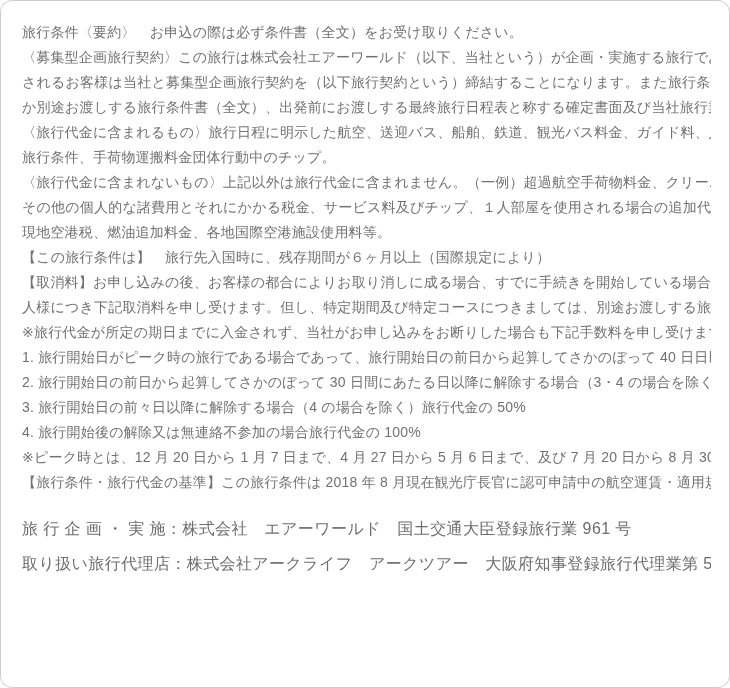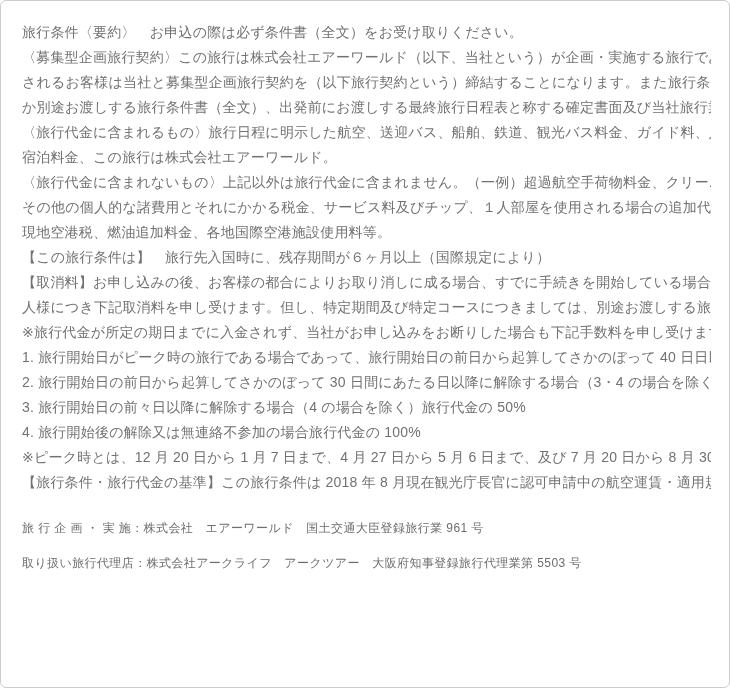--- a/index.html
+++ b/index.html
@@ -8,21 +8,21 @@
     padding: 0;
     background: #ffffff;
     font-family: "Liberation Sans", "DejaVu Sans", sans-serif;
   }
   .sheet {
     position: relative;
     width: 730px;
     height: 688px;
     background: #ffffff;
     border: 1px solid #cccccc;
-    border-radius: 6px;
+    border-radius: 12px;
     padding: 19px 18px 0 21px;
     overflow: hidden;
     color: #717171;
   }
   .body-text {
     width: 100%;
   }
   .line {
     margin: 0;
     font-size: 14px;
@@ -30,39 +30,39 @@
     letter-spacing: 0.2px;
     white-space: pre;
     overflow: hidden;
     color: #717171;
   }
   .footer {
     margin-top: 16px;
   }
   .footer-line {
     margin: 0;
-    font-size: 12px;
+    font-size: 16px;
     line-height: 35px;
     letter-spacing: 0.4px;
     white-space: pre;
     overflow: hidden;
     color: #6d6d6d;
   }
 </style>
 </head>
 <body>
 
 <div class="sheet">
   <div class="body-text">
     <p class="line">旅行条件〈要約〉　お申込の際は必ず条件書（全文）をお受け取りください。</p>
     <p class="line">〈募集型企画旅行契約〉この旅行は株式会社エアーワールド（以下、当社という）が企画・実施する旅行でありこの旅行に参加</p>
     <p class="line">されるお客様は当社と募集型企画旅行契約を（以下旅行契約という）締結することになります。また旅行条件は下記によるほ</p>
     <p class="line">か別途お渡しする旅行条件書（全文）、出発前にお渡しする最終旅行日程表と称する確定書面及び当社旅行業約款募集型企画旅</p>
     <p class="line">〈旅行代金に含まれるもの〉旅行日程に明示した航空、送迎バス、船舶、鉄道、観光バス料金、ガイド料、入場料、食事料金、</p>
-    <p class="line">宿泊料金、この旅行は株式会社エアーワールド。</p>
+    <p class="line">旅行条件、手荷物運搬料金団体行動中のチップ。</p>
     <p class="line">〈旅行代金に含まれないもの〉上記以外は旅行代金に含まれません。（一例）超過航空手荷物料金、クリーニング代、電話電報料、</p>
     <p class="line">その他の個人的な諸費用とそれにかかる税金、サービス料及びチップ、１人部屋を使用される場合の追加代金、日本国内及び</p>
     <p class="line">現地空港税、燃油追加料金、各地国際空港施設使用料等。</p>
     <p class="line">【この旅行条件は】　旅行先入国時に、残存期間が６ヶ月以上（国際規定により）</p>
     <p class="line">【取消料】お申し込みの後、お客様の都合によりお取り消しに成る場合、すでに手続きを開始している場合は、所要実費とお一</p>
     <p class="line">人様につき下記取消料を申し受けます。但し、特定期間及び特定コースにつきましては、別途お渡しする旅行条件書によります。</p>
     <p class="line">※旅行代金が所定の期日までに入金されず、当社がお申し込みをお断りした場合も下記手数料を申し受けます。</p>
     <p class="line">1. 旅行開始日がピーク時の旅行である場合であって、旅行開始日の前日から起算してさかのぼって 40 日日以降</p>
     <p class="line">2. 旅行開始日の前日から起算してさかのぼって 30 日間にあたる日以降に解除する場合（3・4 の場合を除く）旅行代金の 20%</p>
     <p class="line">3. 旅行開始日の前々日以降に解除する場合（4 の場合を除く）旅行代金の 50%</p>

